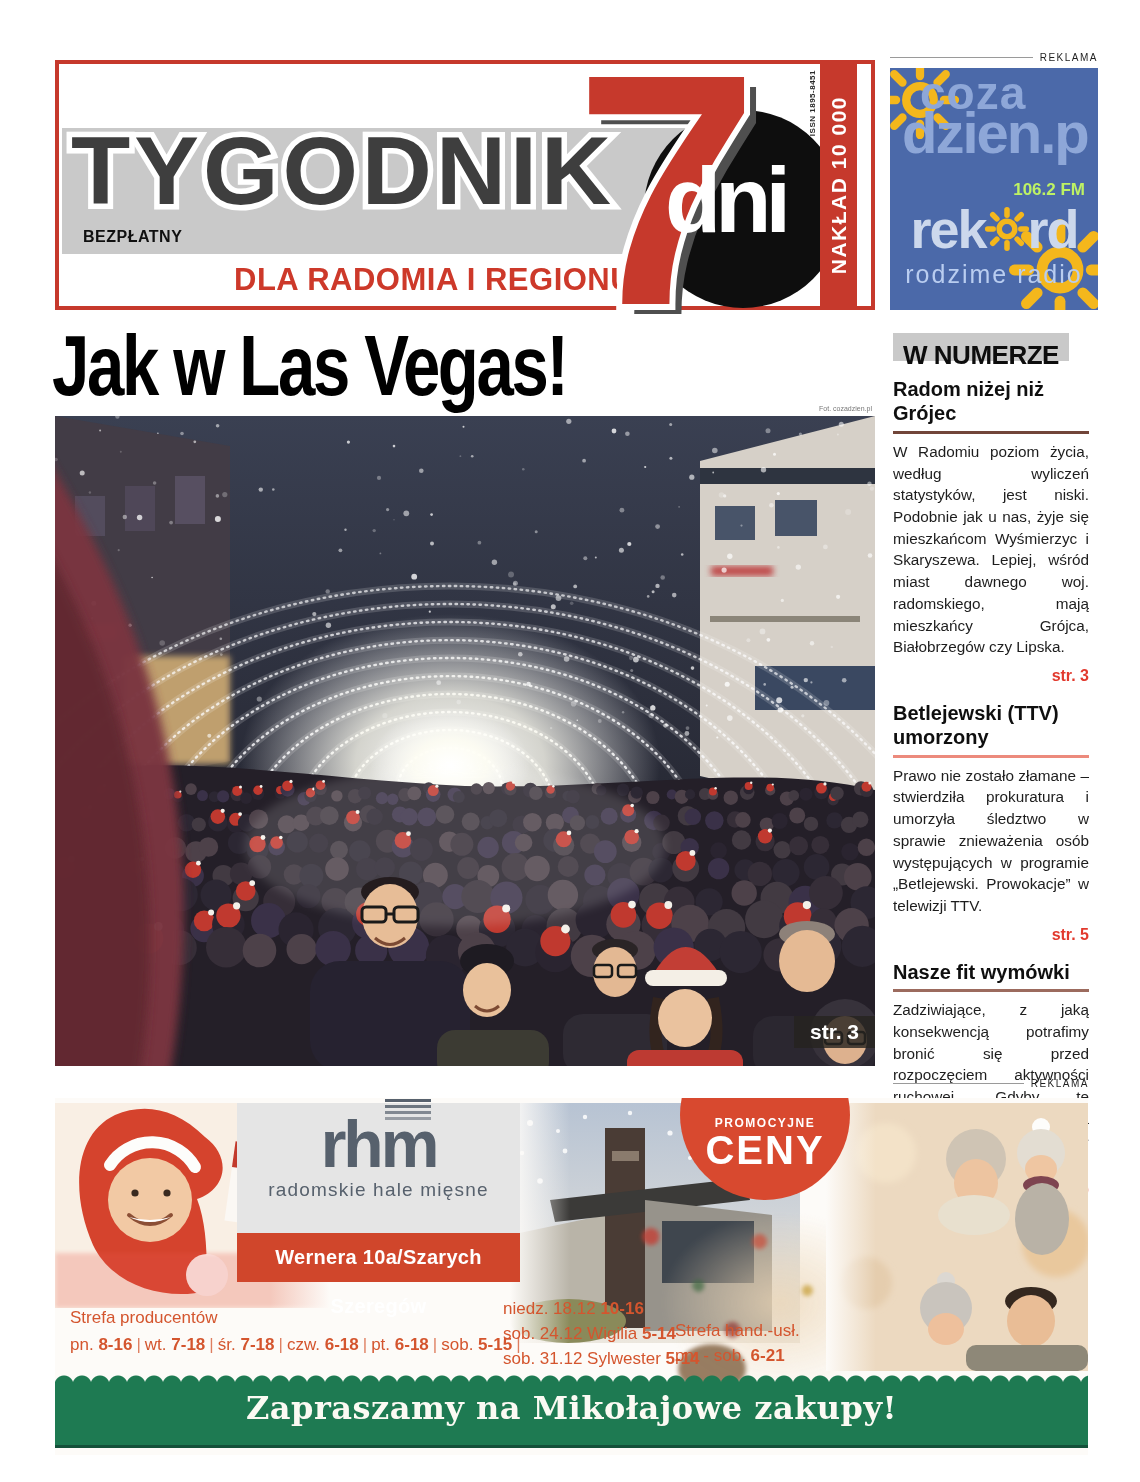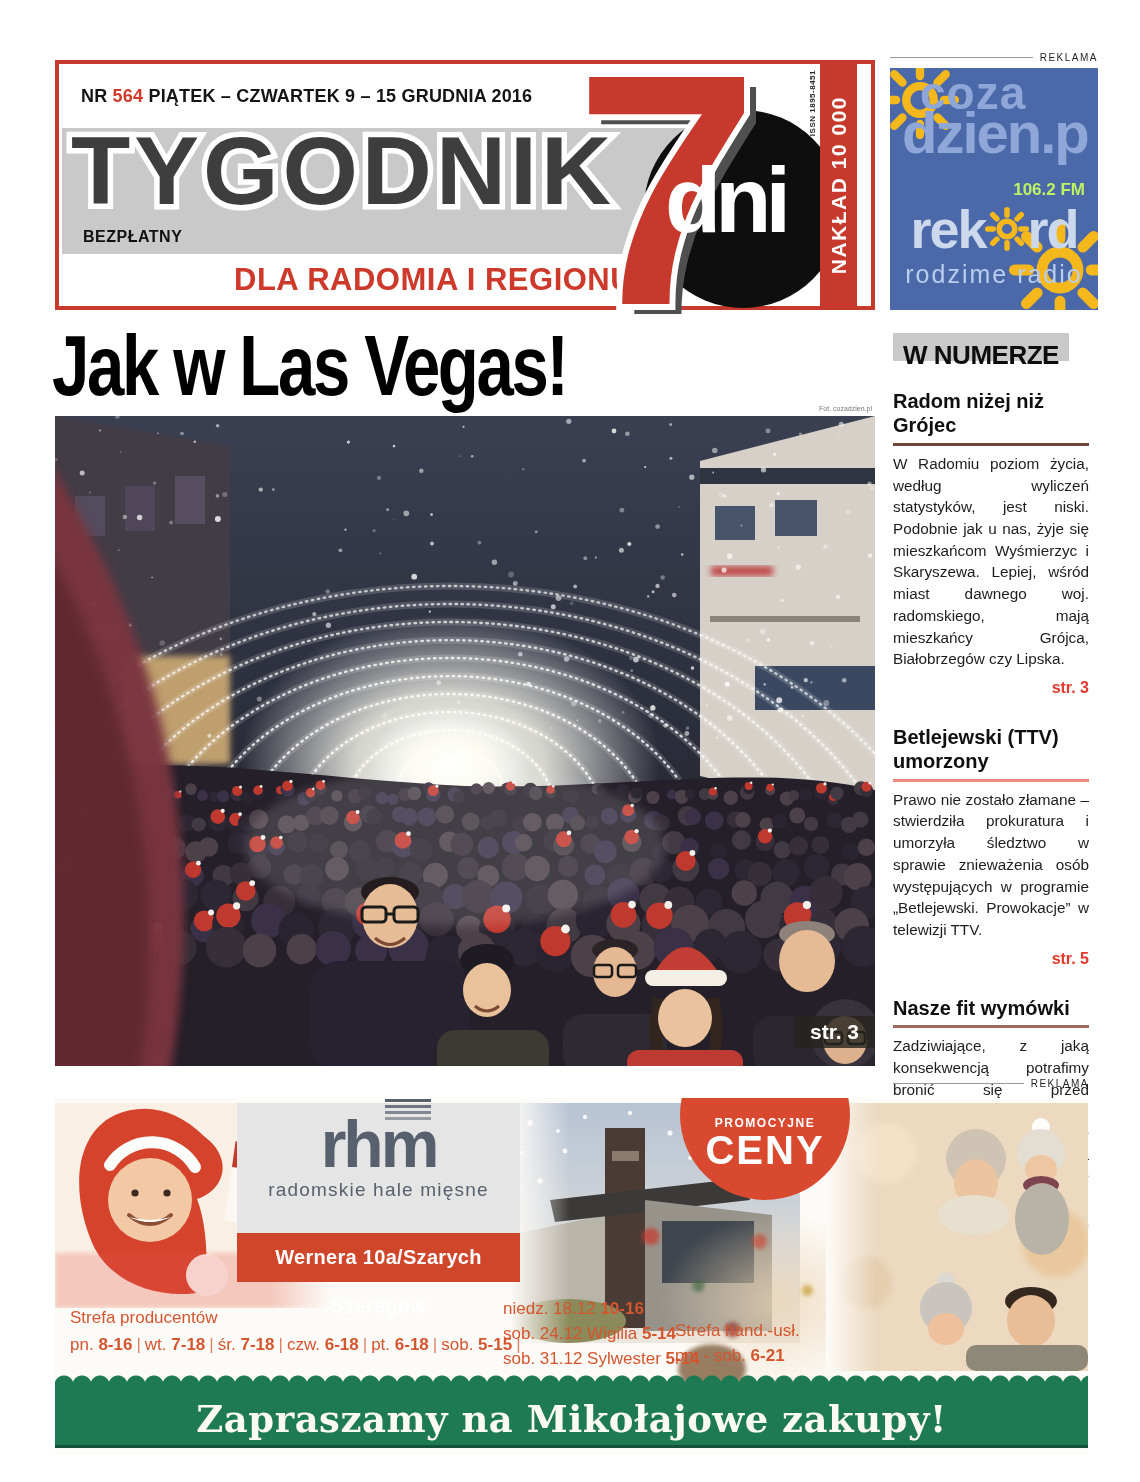--- a/index.html
+++ b/index.html
@@ -57,21 +57,21 @@
   .photo-credit{position:absolute;left:600px;top:405px;width:272px;text-align:right;font-size:7px;color:#777;}
   .photo{position:absolute;left:55px;top:416px;width:820px;height:650px;background:#1c1b22;}
   .photo svg{display:block;width:100%;height:100%;}
   .photo-badge{position:absolute;right:0;bottom:18px;background:rgba(38,35,31,.8);color:#fff;
                font-size:21px;font-weight:700;padding:4px 16px;}
 
   
   .sidebar{position:absolute;left:893px;top:333px;width:196px;}
   .sb-header{width:176px;height:28px;background:#c9c9c9;color:#0d0d0d;font-size:26px;font-weight:900;
              text-align:center;line-height:44px;letter-spacing:-.5px;}
-  .sb-article{margin-top:28px;}
+  .sb-article{margin-top:16px;}
   .sb-title{font-size:20px;font-weight:800;color:#0f0f0f;line-height:1.22;padding-bottom:5px;}
   .sb-article:nth-of-type(2) .sb-title{border-bottom:3px solid #714539;}
   .sb-article:nth-of-type(3) .sb-title{border-bottom:3px solid #ec8a7c;}
   .sb-article:nth-of-type(4) .sb-title{border-bottom:3px solid #9c6b5e;}
   .sb-body{margin-top:7px;font-size:15.3px;line-height:1.42;color:#1d1d1d;text-align:justify;}
   .sb-page{margin-top:9px;text-align:right;color:#e2392d;font-size:16px;font-weight:900;}
 
   
   .bottom-ad{position:absolute;left:55px;top:1098px;width:1033px;height:357px;background:#fdfbf8;overflow:hidden;}
   .ad-girl{position:absolute;left:0;top:5px;width:275px;height:205px;}
@@ -106,34 +106,29 @@
   .h-producers{left:15px;top:210px;width:460px;}
   .h-producers .zl{margin-bottom:7px;}
   .h-producers .sep{opacity:.75;padding:0 4px;}
   .h-special{left:448px;top:198px;line-height:25px;}
   .h-trade{left:620px;top:220px;line-height:25px;}
   .ad-banner{position:absolute;left:0;right:0;top:285px;height:62px;background:#1e7a52;z-index:6;
              border-bottom:3px solid #14513a;text-align:center;}
   .ad-banner::before{content:"";position:absolute;left:0;right:0;top:-9px;height:10px;
      background-image:radial-gradient(circle at 9px 11px,#1e7a52 9px,rgba(0,0,0,0) 10px);
      background-size:18px 10px;background-repeat:repeat-x;}
-  .ad-banner span{display:inline-block;margin-top:14px;font-family:"DejaVu Serif",serif;font-weight:700;
-                  font-size:37px;color:#fbfaf3;letter-spacing:.5px;}
+  .ad-banner span{display:inline-block;margin-top:6px;font-family:"DejaVu Serif",serif;font-weight:700;
+                  font-size:32px;color:#fbfaf3;letter-spacing:.5px;}
 </style>
 </head>
 <body>
 
 <div class="page">
 
   <div class="masthead">
-    <div class="issue-line">
-      <span>NR</span>
-      <span class="num">564</span>
-      <span>PIĄTEK – CZWARTEK 9 – 15 GRUDNIA 2016</span>
-    </div>
     <div class="gray-band"></div>
     <div class="tyg-wrap">
       <div class="tyg stroke">TYGODNIK</div>
       <div class="tyg fill">TYGODNIK</div>
     </div>
     <div class="free-label">BEZPŁATNY</div>
     <div class="region-label">DLA RADOMIA I REGIONU</div>
     <div class="dni-circle"></div>
     <div class="seven">
       <span class="l7-shadow">7</span>

